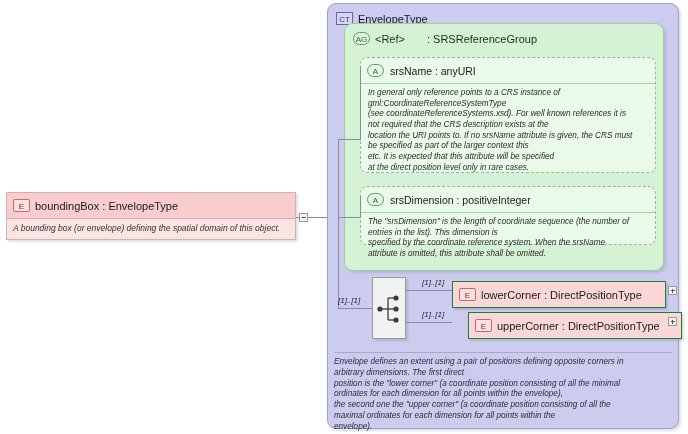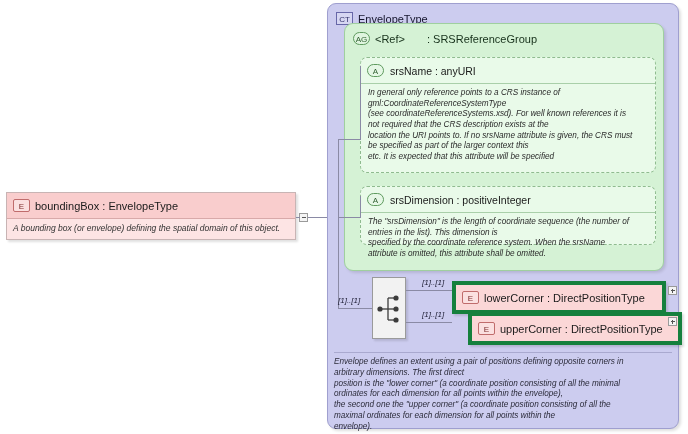--- a/index.html
+++ b/index.html
@@ -188,21 +188,21 @@
   }
   .attrBox .adoc div { white-space: nowrap; }
 
   #attrSrsName   { left: 360px; top: 57px;  width: 296px; height: 116px; }
   #attrSrsDim    { left: 360px; top: 186px; width: 296px; height: 59px;  }
 
   
   .elemBox {
     position: absolute;
     box-sizing: border-box;
-    border: 4px solid #15803d;
+    border: 1px solid #15803d;
     background: #fbd7d7;
     box-shadow: 2px 2px 2px rgba(0,0,0,0.13);
     padding: 3px 6px 4px 6px;
     white-space: nowrap;
   }
   .elemBox .badge {
     border: 1px solid #c06c6c;
     background: #fbe0e0;
     color: #7d2b2b;
     border-radius: 2px;
@@ -288,20 +288,21 @@
     <span class="badge">A</span><span class="ttl">srsName : anyURI</span>
   </div>
   <div class="adoc">
     <div>In general only reference points to a CRS instance of</div>
     <div>gml:CoordinateReferenceSystemType</div>
     <div>(see coordinateReferenceSystems.xsd). For well known references it is</div>
     <div>not required that the CRS description exists at the</div>
     <div>location the URI points to. If no srsName attribute is given, the CRS must</div>
     <div>be specified as part of the larger context this</div>
     <div>etc. It is expected that this attribute will be specified</div>
+    <div>at the direct position level only in rare cases.</div>
   </div>
 </div>
 
 <div class="attrBox" id="attrSrsDim">
   <div class="ahdr">
     <span class="badge">A</span><span class="ttl">srsDimension : positiveInteger</span>
   </div>
   <div class="adoc">
     <div>The "srsDimension" is the length of coordinate sequence (the number of</div>
     <div>entries in the list). This dimension is</div>

